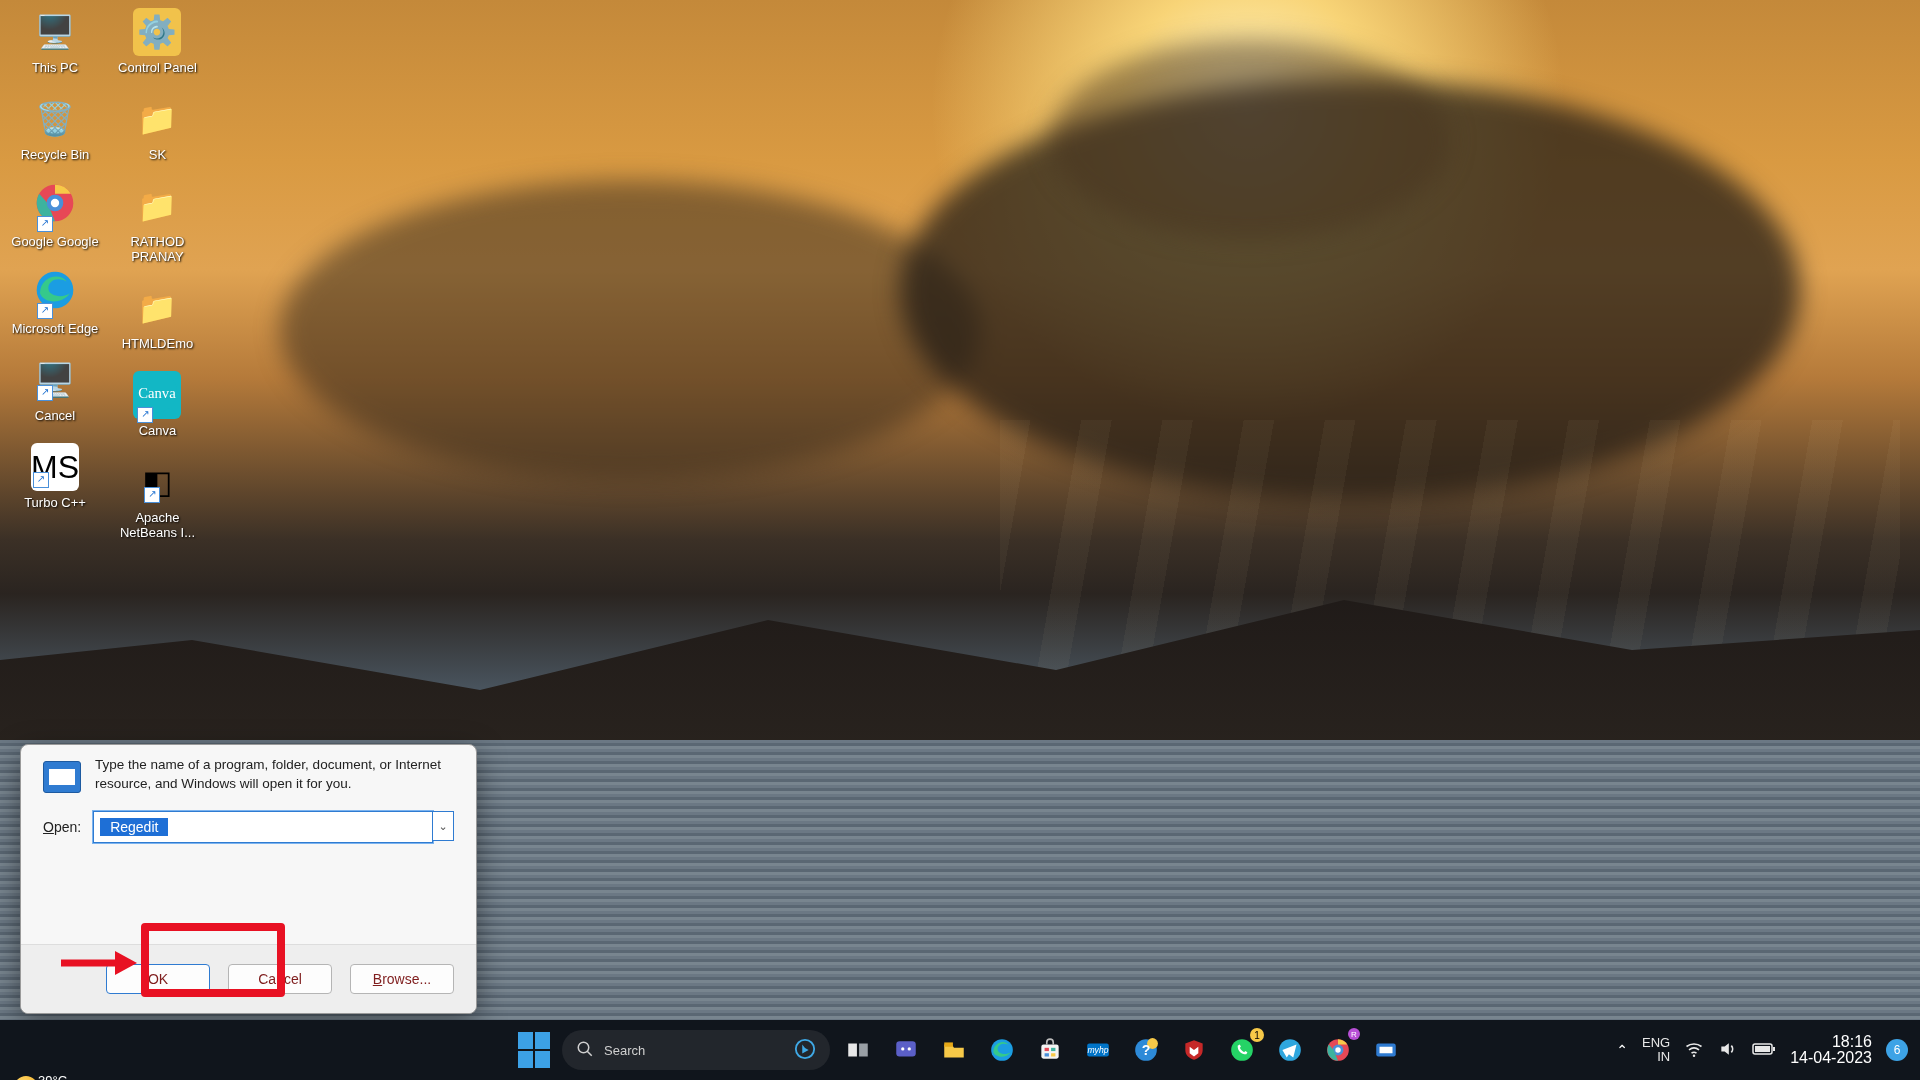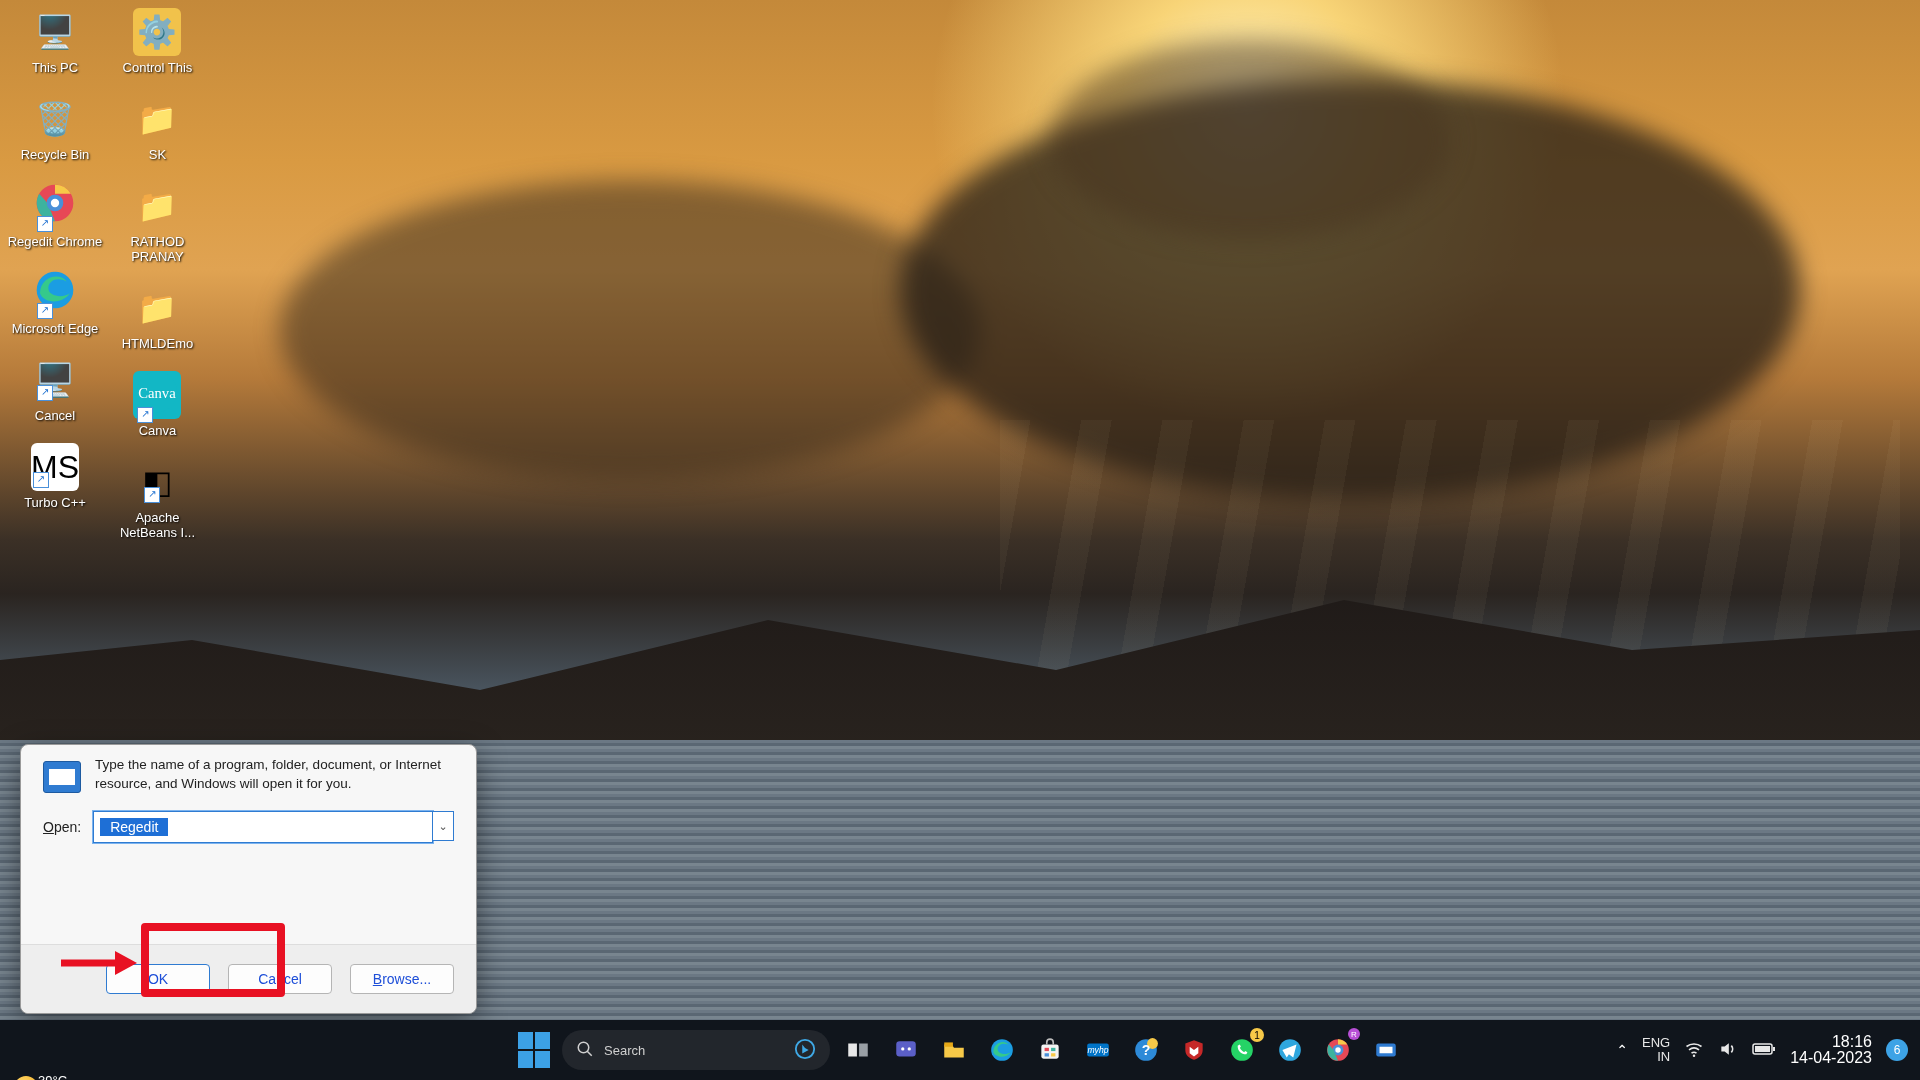--- a/index.html
+++ b/index.html
@@ -38,21 +38,21 @@
   .run .close{margin-left:auto;width:40px;height:30px;display:flex;align-items:center;justify-content:center;font-size:15px;color:#222;border-radius:4px;}
   .run .body{padding:10px 22px 0 22px;display:flex;align-items:flex-end;}
   .run .runicon{width:36px;height:30px;background:#2f7bd1;border-radius:3px;margin-right:14px;flex:none;position:relative;border:1px solid #1d5aa0;}
   .run .runicon::after{content:"";position:absolute;left:5px;top:7px;width:26px;height:16px;background:#fff;}
   .run .desc{font-size:13.5px;color:#222;line-height:19px;}
   .run .row{display:flex;align-items:center;padding:18px 22px 0 22px;}
   .run .olabel{font-size:14px;color:#222;margin-right:12px;}
   .run .olabel u{text-decoration:underline;}
   .run .chev{width:20px;height:28px;border:1px solid #2f7bd1;border-left:none;background:#fff;display:flex;align-items:center;justify-content:center;color:#555;font-size:11px;}
   .run .btnbar{position:absolute;left:0;right:0;bottom:0;height:68px;background:#eeeeee;border-top:1px solid #ddd;display:flex;align-items:center;justify-content:flex-end;padding-right:22px;gap:18px;border-radius:0 0 8px 8px;}
-  .run button{width:104px;height:30px;background:#fdfdfd;border:1px solid #b5b5b5;border-radius:4px;font-size:14px;color:#1d4ed8;cursor:pointer;}
+  .run button{width:104px;height:30px;background:#fdfdfd;border:1px solid #b5b5b5;border-radius:4px;font-size:14px;color:#7f1d1d;cursor:pointer;}
   .run button.ok{border:1px solid #2f7bd1;}
   .run .highlight{position:absolute;left:120px;bottom:16px;width:128px;height:58px;border:8px solid #e81123;border-radius:4px;pointer-events:none;}
   .run .arrow{position:absolute;left:36px;bottom:32px;color:#e81123;}
   .run .arrow svg{width:80px;height:28px;}
   
   .taskbar{position:absolute;left:0;bottom:0;width:1920px;height:60px;background:#10151c;display:flex;align-items:center;color:#fff;font-size:13px;}
   .tb-left{position:absolute;left:14px;top:0;height:60px;display:flex;align-items:center;margin-top:38px;}
   .wdot{width:24px;height:24px;border-radius:50%;background:radial-gradient(circle at 35% 35%,#ffd96b,#f3a91e);} 
   .temp{line-height:15px;}
   .tb-center{position:absolute;left:50%;transform:translateX(-50%);height:60px;display:flex;align-items:center;gap:8px;}
@@ -93,21 +93,21 @@
         </div><div class="dicon">
           <div class="box" style="background:transparent">
             <span class="iconwrap"><svg width="40" height="40" viewBox="0 0 24 24">
                 <circle cx="12" cy="12" r="11" fill="#e74856"></circle>
                 <path d="M12 1a11 11 0 019.5 5.5H12z" fill="#f7c948"></path>
                 <path d="M2.5 6.5A11 11 0 0012 23l-4.5-11z" fill="#3db39e"></path>
                 <circle cx="12" cy="12" r="5" fill="#4a90d9"></circle>
                 <circle cx="12" cy="12" r="2.5" fill="#fff"></circle>
               </svg><div class="shortcut">↗</div></span>
           </div>
-          <div class="lbl">Regedit Chrome</div>
+          <div class="lbl">Google Google</div>
         </div><div class="dicon">
           <div class="box" style="background:transparent">
             <span class="iconwrap"><svg width="40" height="40" viewBox="0 0 24 24">
                 <circle cx="12" cy="12" r="11" fill="#1b9de2"></circle>
                 <path d="M3 14c2 6 13 7 18 0-4 3-13 2-13-3 0-5 6-7 11-4C15 1 3 4 3 14z" fill="#35c98b"></path>
               </svg><div class="shortcut">↗</div></span>
           </div>
           <div class="lbl">Microsoft Edge</div>
         </div><div class="dicon">
           <div class="box" style="background:transparent">
@@ -117,21 +117,21 @@
         </div><div class="dicon">
           <div class="box" style="background:#fff">
             <span class="iconwrap"><span style="font-size:32px">MS</span><div class="shortcut">↗</div></span>
           </div>
           <div class="lbl">Turbo C++</div>
         </div></div>
     <div class="dcol" id="col2"><div class="dicon">
           <div class="box" style="background:#f1c24b">
             <span class="iconwrap"><span style="font-size:32px">⚙️</span></span>
           </div>
-          <div class="lbl">Control This</div>
+          <div class="lbl">Control Panel</div>
         </div><div class="dicon">
           <div class="box" style="background:transparent">
             <span class="iconwrap"><span style="font-size:32px">📁</span></span>
           </div>
           <div class="lbl">SK</div>
         </div><div class="dicon">
           <div class="box" style="background:transparent">
             <span class="iconwrap"><span style="font-size:32px">📁</span></span>
           </div>
           <div class="lbl">RATHOD PRANAY</div>

